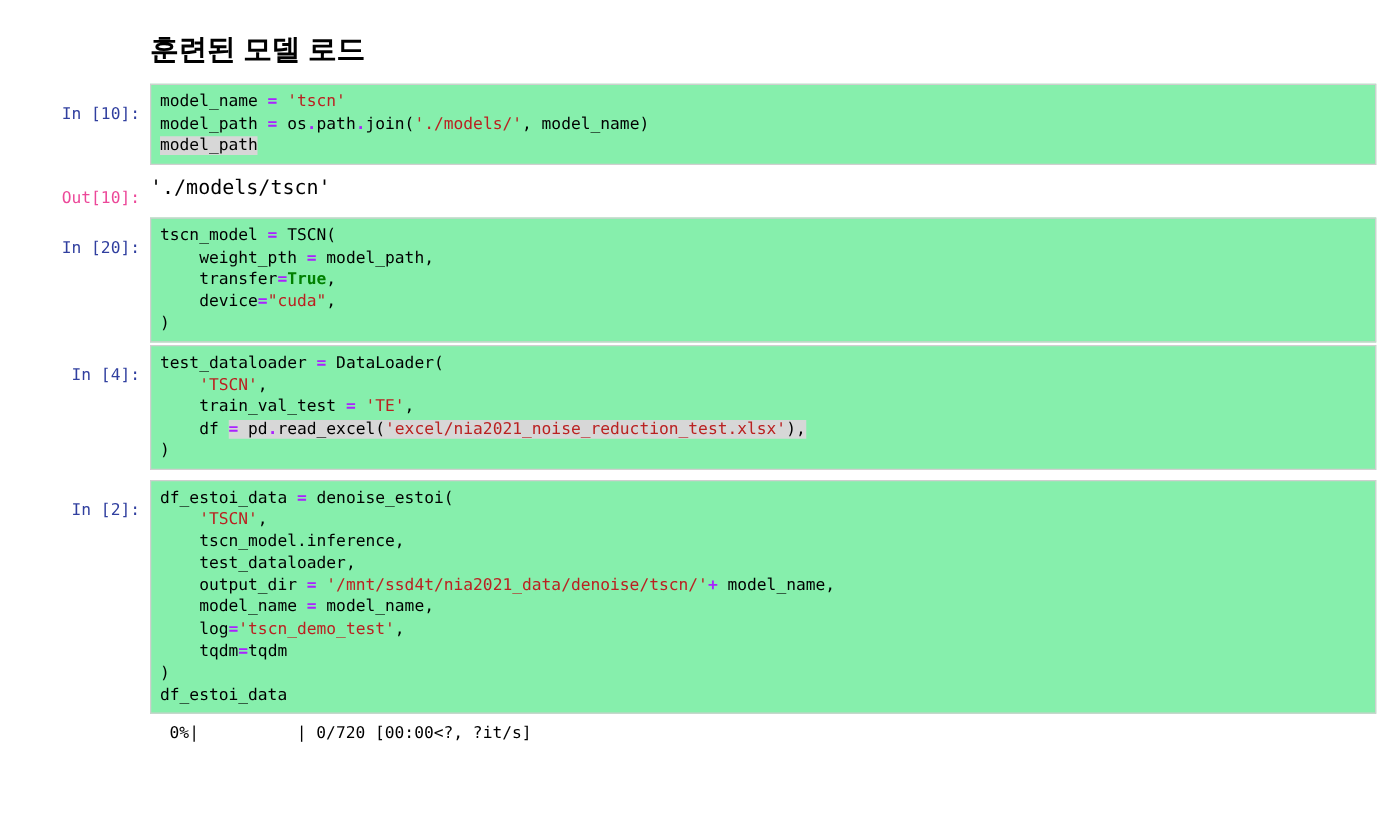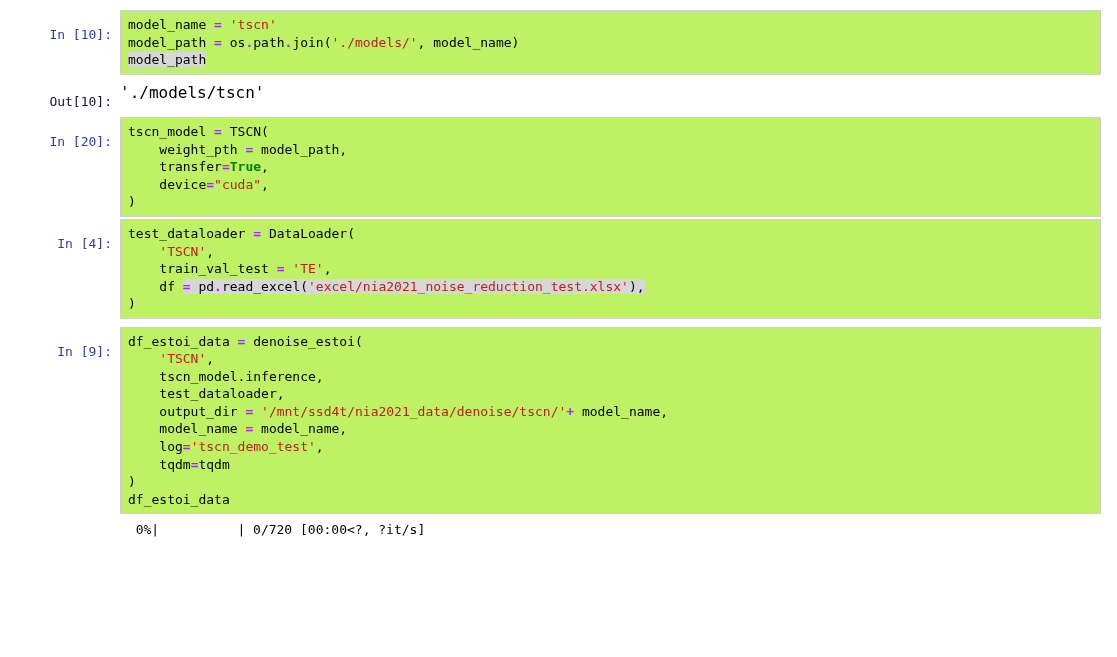--- a/index.html
+++ b/index.html
@@ -21,27 +21,27 @@
     width: 96px;
     min-width: 96px;
     text-align: right;
     padding: 5px 8px 0 0;
     font-family: Menlo, Monaco, Consolas, monospace;
     font-size: 13px;
     white-space: nowrap;
     margin-top: 12px;
   }
   .prompt-in { color: #303F9F; }
-  .prompt-out { color: #0f172a; }
+  .prompt-out { color: #ec4899; }
   .content {
     flex: 1;
     min-width: 0;
   }
   .code-area {
-    background: #bef264;
+    background: #86efac;
     border: 1px solid #cfcfcf;
     padding: 5px 7px;
     font-family: Menlo, Monaco, Consolas, monospace;
     font-size: 13px;
     line-height: 1.35;
     white-space: pre;
     overflow: hidden;
   }
   .plain-out {
     font-family: Menlo, Monaco, Consolas, monospace;
@@ -71,20 +71,26 @@
     font-size: 13px;
     padding: 6px 0 2px 0;
     white-space: pre;
   }
 </style>
 </head>
 <body>
 
 <div class="notebook">
 
+  <div class="cell md-cell">
+    <div class="prompt"></div>
+    <div class="content">
+      <h2 class="md-h2">훈련된 모델 로드</h2>
+    </div>
+  </div>
 
   <div class="cell">
     <div class="prompt prompt-in">In [10]:</div>
     <div class="content">
       <div class="code-area"><span class="nm">model_name </span><span class="op">=</span><span class="s1"> 'tscn'</span>
 <span class="nm">model_path </span><span class="op">=</span><span class="nm"> os</span><span class="op">.</span><span class="nm">path</span><span class="op">.</span><span class="nm">join(</span><span class="s1">'./models/'</span><span class="nm">, model_name)</span>
 <span class="sel">model_path</span></div>
     </div>
   </div>
 
@@ -112,21 +118,21 @@
     <div class="content">
       <div class="code-area"><span class="nm">test_dataloader </span><span class="op">=</span><span class="nm"> DataLoader(</span>
 <span class="t">    </span><span class="s1">'TSCN'</span><span class="pn">,</span>
 <span class="nm">    train_val_test </span><span class="op">=</span><span class="s1"> 'TE'</span><span class="pn">,</span>
 <span class="nm">    df </span><span class="sel"><span class="op">= </span><span class="nm">pd</span><span class="op">.</span><span class="nm">read_excel(</span><span class="s1">'excel/nia2021_noise_reduction_test.xlsx'</span><span class="nm">),</span></span>
 <span class="pn">)</span></div>
     </div>
   </div>
 
   <div class="cell" style="margin-top:8px">
-    <div class="prompt prompt-in">In [9]:</div>
+    <div class="prompt prompt-in">In [2]:</div>
     <div class="content">
       <div class="code-area"><span class="nm">df_estoi_data </span><span class="op">=</span><span class="nm"> denoise_estoi(</span>
 <span class="t">    </span><span class="s1">'TSCN'</span><span class="pn">,</span>
 <span class="nm">    tscn_model.inference,</span>
 <span class="nm">    test_dataloader,</span>
 <span class="nm">    output_dir </span><span class="op">=</span><span class="s1"> '/mnt/ssd4t/nia2021_data/denoise/tscn/'</span><span class="op">+</span><span class="nm"> model_name,</span>
 <span class="nm">    model_name </span><span class="op">=</span><span class="nm"> model_name,</span>
 <span class="nm">    log</span><span class="op">=</span><span class="s1">'tscn_demo_test'</span><span class="pn">,</span>
 <span class="nm">    tqdm</span><span class="op">=</span><span class="nm">tqdm</span>
 <span class="pn">)</span>

